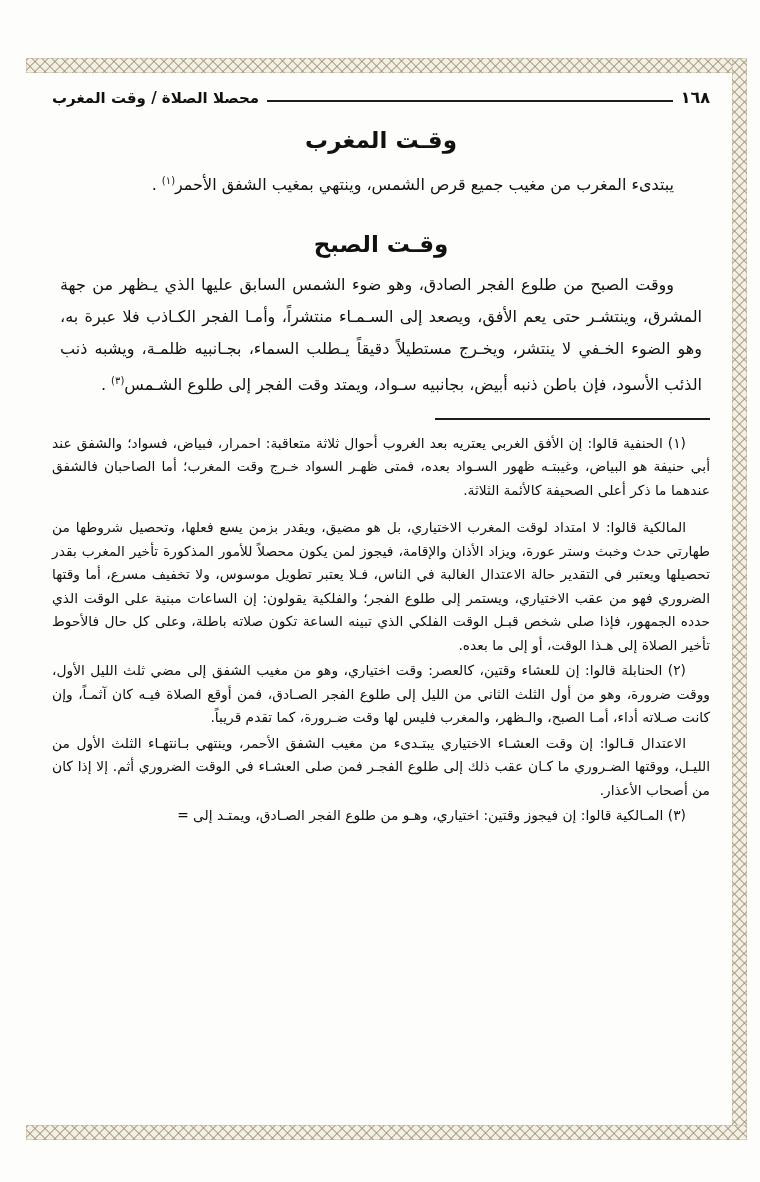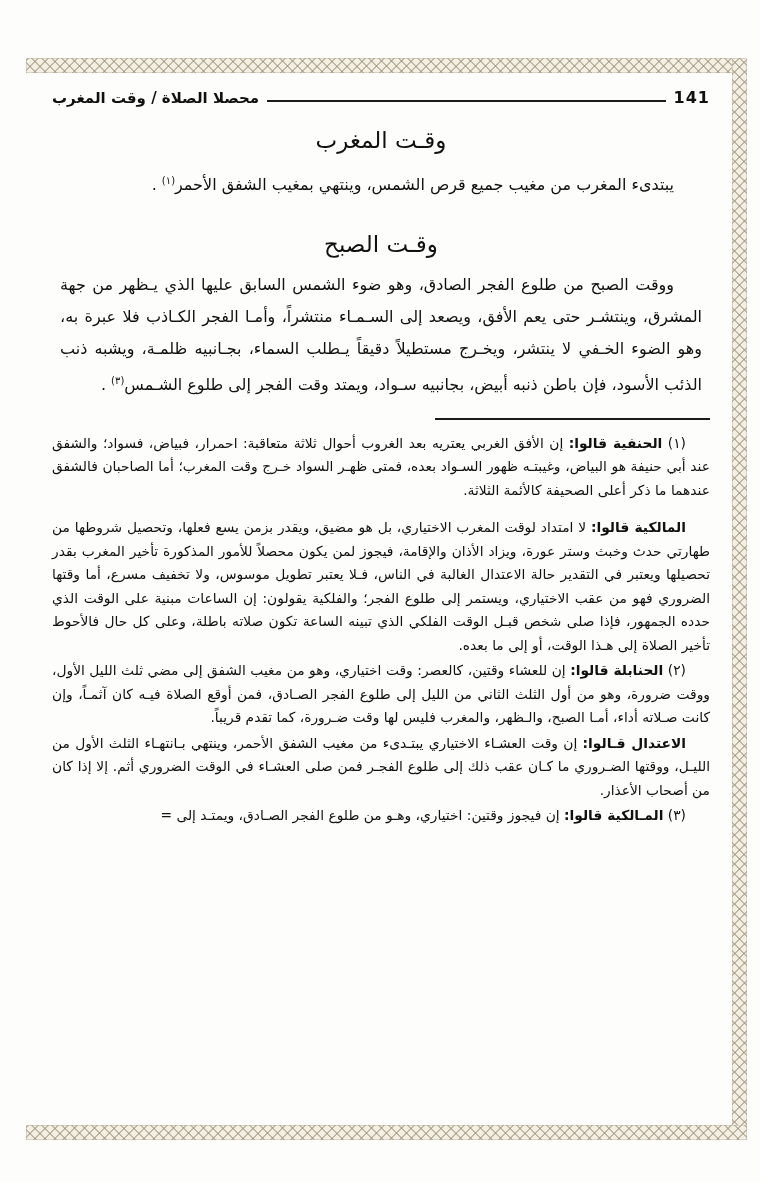--- a/index.html
+++ b/index.html
@@ -44,21 +44,21 @@
     flex:1;
     height:2px;
     background:#1c1c1c;
     transform:translateY(3px);
   }
   .page-number { font-size:16px; letter-spacing:1px; }
 
   .section-title {
     text-align:center;
     font-size:23px;
-    font-weight:normal;
+    font-weight:bold;
     margin:20px 0 12px;
   }
   .section-title.second { margin-top:30px;text-align:center; }
 
   .body-par {
     font-size:16px;
     line-height:32px;
     text-align:justify;
     text-indent:28px;
     margin:8px;
@@ -73,35 +73,35 @@
   }
   .footnotes p {
     font-size:13.8px;
     line-height:23.5px;
     text-align:justify;
     text-indent:24px;
     margin:0;
   }
   .footnotes p.gap-sm { margin-top:2px; }
   .footnotes p.gap-lg { margin-top:14px; }
-  .fn-lead { font-weight:bold; }
+  .fn-lead { font-weight:normal; }
 </style>
 </head>
 <body>
 
 <div class="page">
 
   <div class="orn orn-top"></div>
   <div class="orn orn-right"></div>
   <div class="orn orn-bottom"></div>
 
   <div class="content">
 
     <div class="running-head">
-      <span class="page-number">141</span>
+      <span class="page-number">١٦٨</span>
       <span class="rule"></span>
       <span>محصلا الصلاة / وقت المغرب</span>
     </div>
 
     <h1 class="section-title">وقـت المغرب</h1>
 
     <p class="body-par"><span>يبتدىء المغرب من مغيب جميع قرص الشمس، وينتهي بمغيب الشفق الأحمر</span><sup>(١)</sup><span> .</span></p>
 
 
     <h1 class="section-title second">وقـت الصبح</h1>

